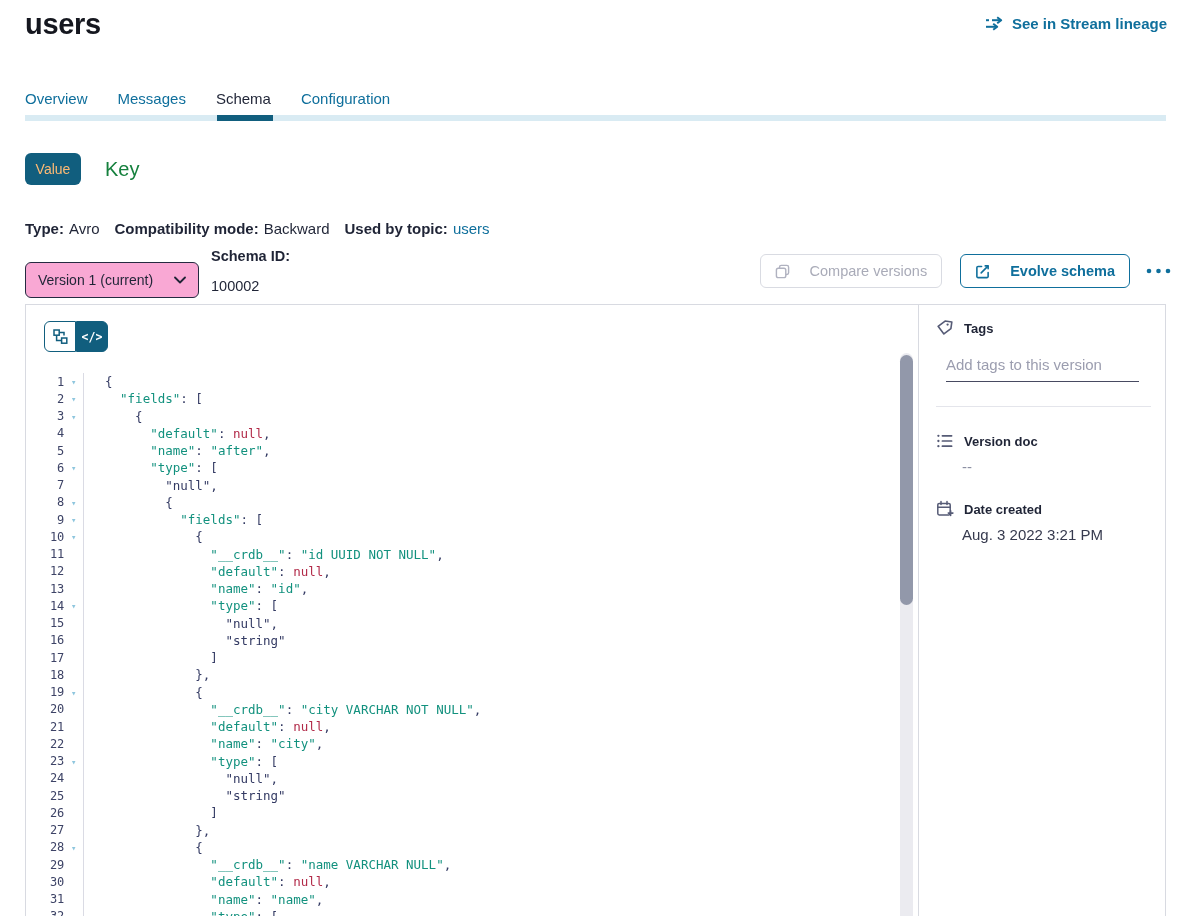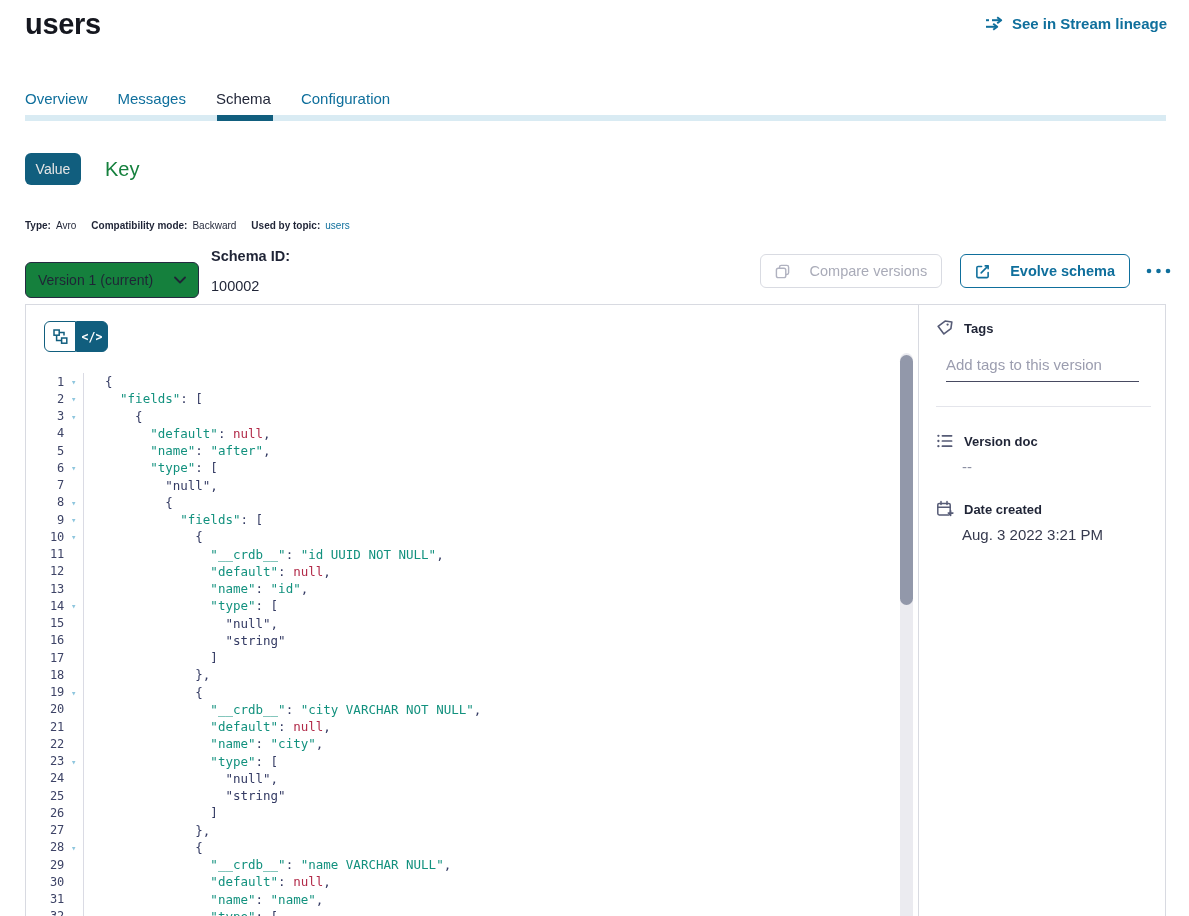--- a/index.html
+++ b/index.html
@@ -15,35 +15,35 @@
 
   
   .tabs { left:25px; top:90px; display:flex; gap:30px; font-size:15px; }
   .tab { color:#0f6f9c; font-weight:500; cursor:pointer; }
   .tab.active { color:#1f2436; }
   .tabbar { left:25px; top:115px; width:1141px; height:6px; background:#d9ebf3; }
   .tabbar .active-seg { position:absolute; left:192px; top:0; width:56px; height:6px; background:#115e7e; }
 
   
   .vk-row { left:25px; top:153px; display:flex; align-items:center; gap:24px; }
-  .value-btn { background:#115e7e; color:#e5e5e5; font-size:14px; font-weight:500;
+  .value-btn { background:#115e7e; color:#fdba74; font-size:14px; font-weight:500;
                padding:8px 9px; min-width:56px; text-align:center; border-radius:6px; cursor:pointer; }
   .key-btn { color:#15803d; font-size:20px; font-weight:500; cursor:pointer; }
 
   
-  .meta-row { left:25px; top:220px; display:flex; gap:15px; font-size:10px; color:#1f2436; }
+  .meta-row { left:25px; top:220px; display:flex; gap:15px; font-size:15px; color:#1f2436; }
   .meta-pair { display:flex; gap:5px; }
   .meta-pair b { font-weight:700; }
   .meta-link { color:#0f6f9c; cursor:pointer; }
 
   
   .version-row { left:25px; top:253px; width:1148px; height:36px; display:flex; align-items:center; }
   .version-select { width:174px; height:36px; border:1.5px solid #252a41; border-radius:6px;
                     display:flex; align-items:center; justify-content:space-between;
-                    padding:0 12px; font-size:14px; color:#1f2436; cursor:pointer; background:#15803d;margin-top:18px; }
+                    padding:0 12px; font-size:14px; color:#1f2436; cursor:pointer; background:#f9a8d4;margin-top:18px; }
   .schema-id { margin-left:12px; font-size:14.5px; display:flex; gap:14px;flex-direction:column; }
   .schema-id b { font-weight:700; }
   .btn { height:34px; border-radius:6px; background:#fff; display:flex; align-items:center;
          gap:20px; padding:0 14px; font-size:14.5px; cursor:pointer; }
   .compare-btn { margin-left:auto; border:1px solid #d9dbe2; color:#a9abb8; font-weight:500; }
   .evolve-btn { margin-left:18px; border:1px solid #0f6f9c; color:#0f6f9c; font-weight:700; }
   .more-btn { margin-left:14px; padding:6px 2px; cursor:pointer; display:flex; }
 
   
   .panel { left:25px; top:304px; width:1141px; height:620px; border:1px solid #d8dae1;

